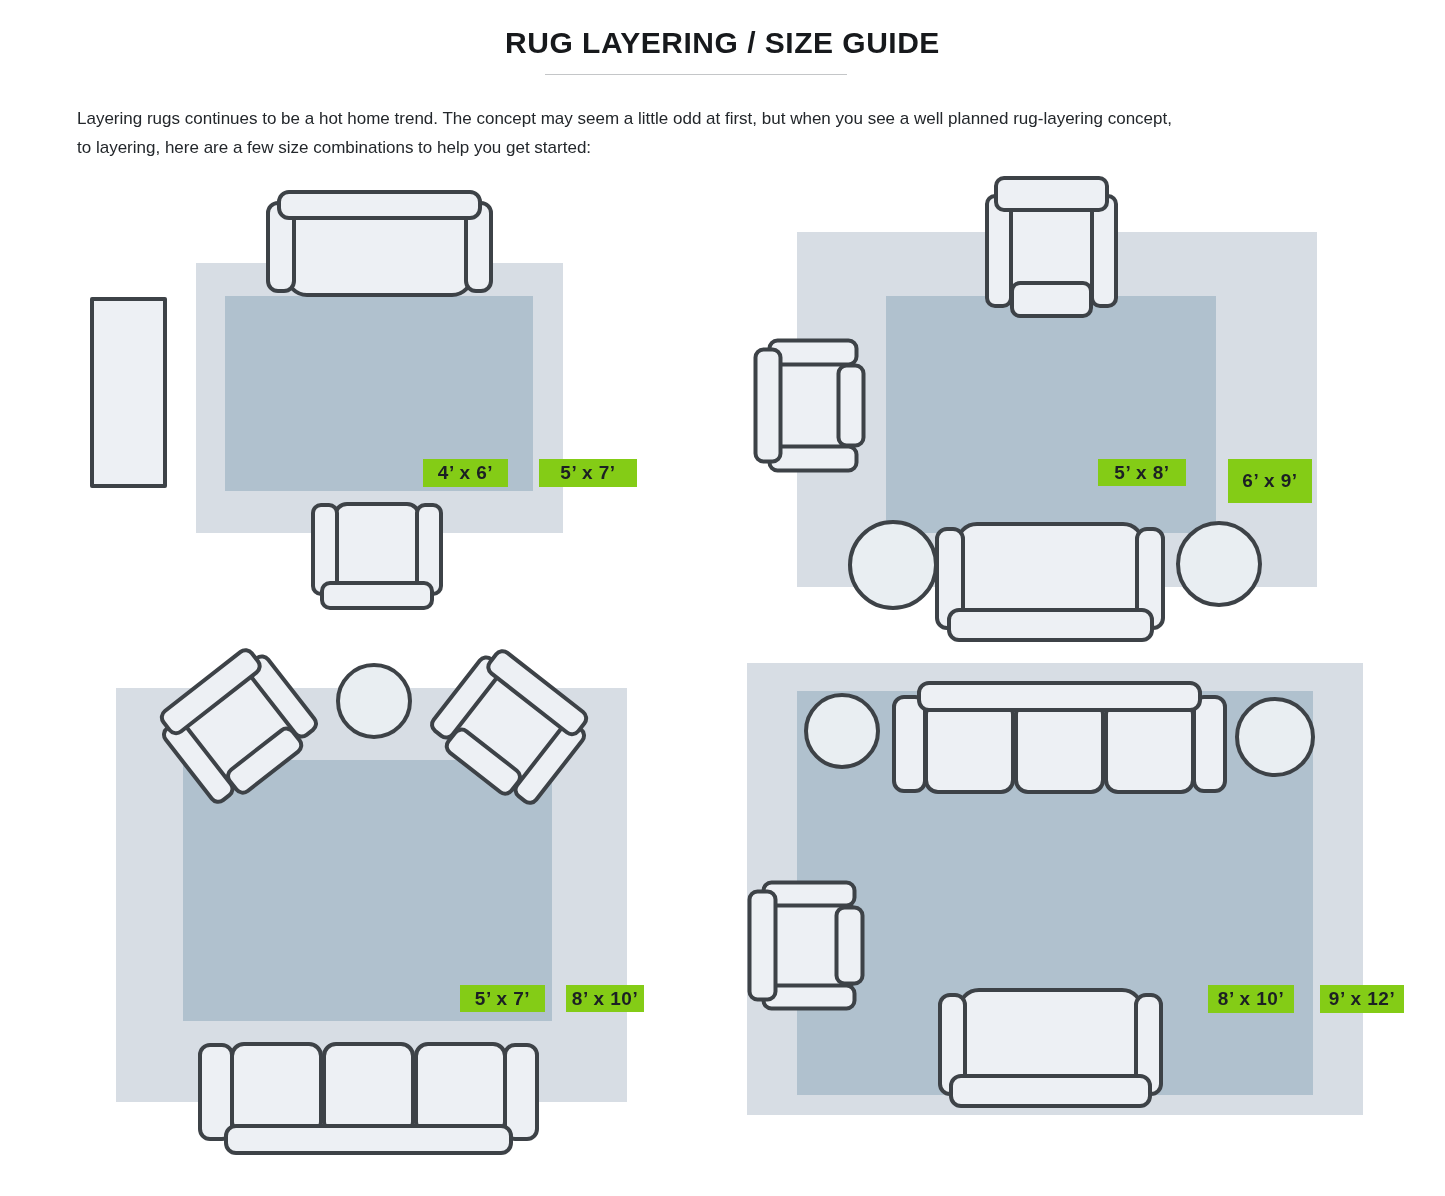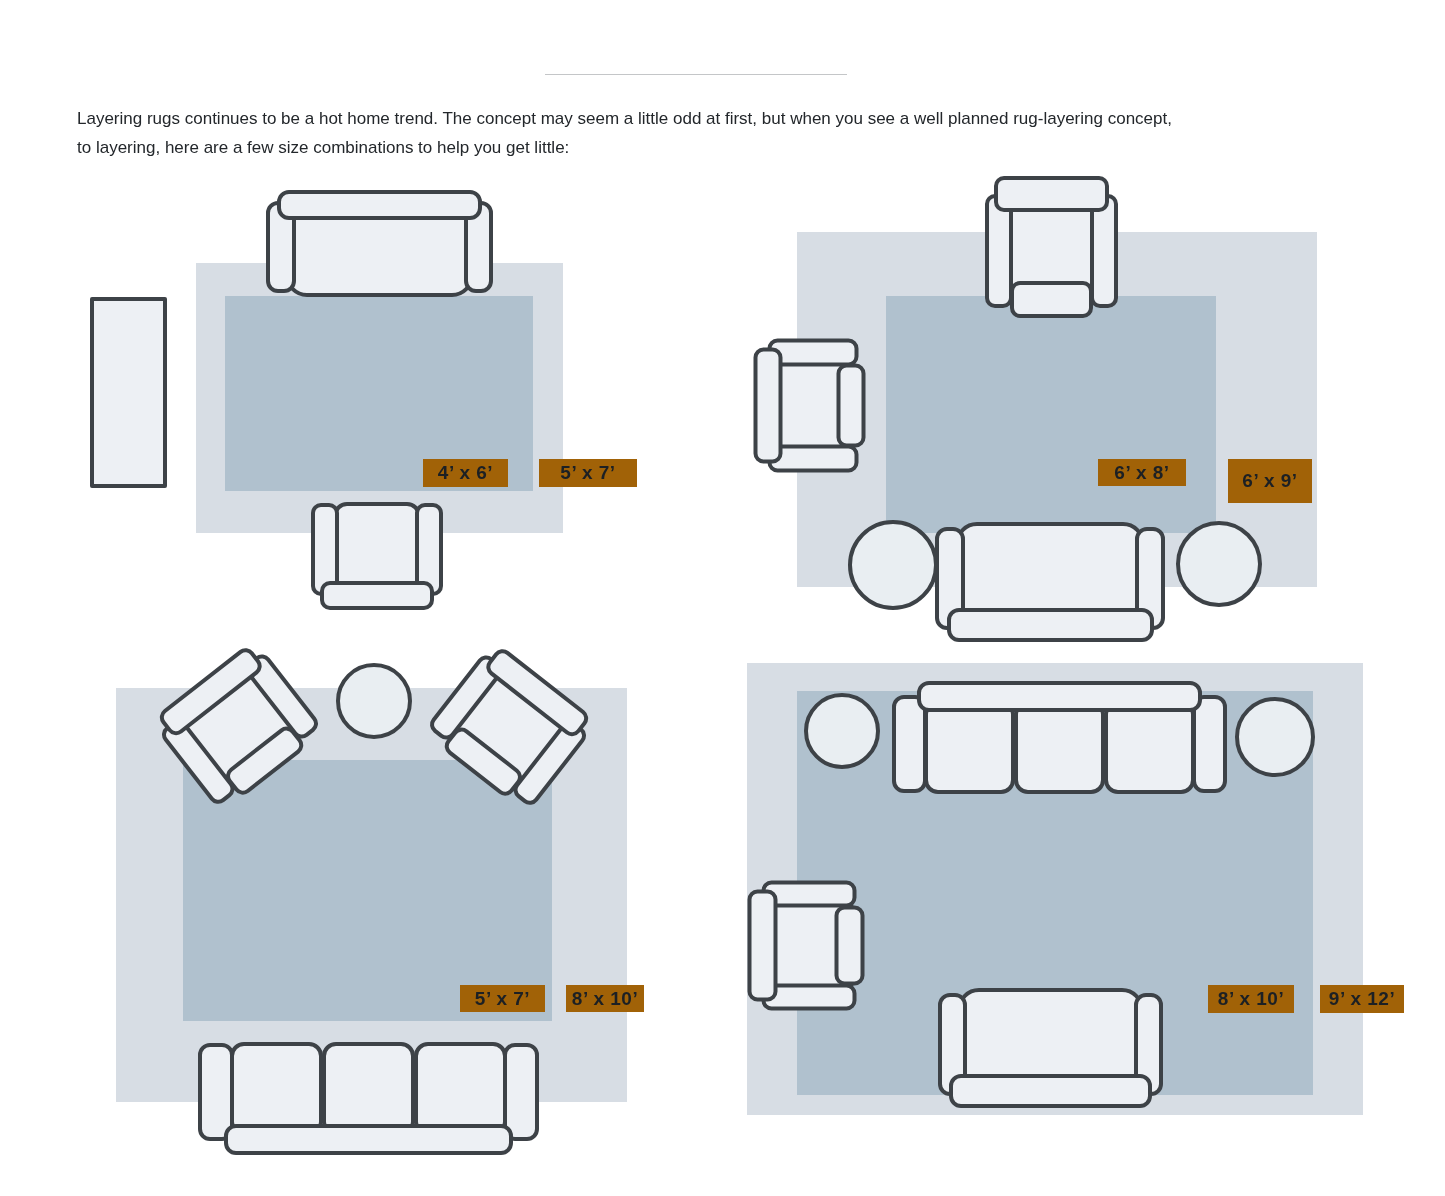--- a/index.html
+++ b/index.html
@@ -56,39 +56,40 @@
   .table-rect {
     position:absolute; box-sizing:border-box; z-index:5;
     background:var(--furniture-fill,#edf0f4);
     border:4px solid var(--outline,#3d4247); border-radius:2px;
   }
   .circle {
     position:absolute; box-sizing:border-box; z-index:5;
     background:#e9eef2; border:4px solid var(--outline,#3d4247); border-radius:50%;
   }
   .size-label {
-    position:absolute; z-index:9; background:#a16207; color:#1c2024;
+    position:absolute; z-index:9; background:#84cc16; color:#1c2024;
     font-weight:bold; font-size:19px; letter-spacing:0.5px;
     display:flex; align-items:center; justify-content:center;
   }
   .flip   { transform:scaleY(-1); }
   .rot-r  { transform:rotate(-90deg); }
   .rot-l38 { transform:rotate(-38deg); }
   .rot-r38 { transform:rotate(38deg); }
 </style>
 </head>
 <body>
 
 <div id="canvas">
 
+  <h1 class="page-title">RUG LAYERING / SIZE GUIDE</h1>
   <div class="title-divider"></div>
 
   <div class="intro">
     <span>Layering rugs continues to be a hot home trend. The concept may seem a little odd at first, but when you see a well planned rug-layering concept,</span>
-    <span>to layering, here are a few size combinations to help you get little:</span>
+    <span>to layering, here are a few size combinations to help you get started:</span>
   </div>
 
   <div class="diagram" style="left:80px;top:180px;width:570px;height:450px">
     <div class="rug rug-outer" style="left:116px;top:83px;width:367px;height:270px"></div>
     <div class="rug rug-inner" style="left:145px;top:116px;width:308px;height:195px"></div>
 
     <div class="furn sofa2" style="left:186px;top:10px;width:227px;height:107px">
       <div class="part armL"></div>
       <div class="part armR"></div>
       <div class="part seat"></div>
@@ -131,21 +132,21 @@
     <div class="circle" style="left:108px;top:350px;width:90px;height:90px"></div>
     <div class="circle" style="left:436px;top:351px;width:86px;height:86px"></div>
 
     <div class="furn sofa2 flip" style="left:195px;top:352px;width:230px;height:120px">
       <div class="part armL"></div>
       <div class="part armR"></div>
       <div class="part seat"></div>
       <div class="part back"></div>
     </div>
 
-    <div class="size-label" style="left:358px;top:289px;width:88px;height:27px">6’ x 8’</div>
+    <div class="size-label" style="left:358px;top:289px;width:88px;height:27px">5’ x 8’</div>
     <div class="size-label" style="left:488px;top:289px;width:84px;height:44px">6’ x 9’</div>
   </div>
 
   <div class="diagram" style="left:100px;top:640px;width:560px;height:556px">
     <div class="rug rug-outer" style="left:16px;top:48px;width:511px;height:414px"></div>
     <div class="rug rug-inner" style="left:83px;top:120px;width:369px;height:261px"></div>
 
     <div class="furn chair rot-l38" style="left:69px;top:28px;width:134px;height:112px">
       <div class="part armL"></div>
       <div class="part armR"></div>

